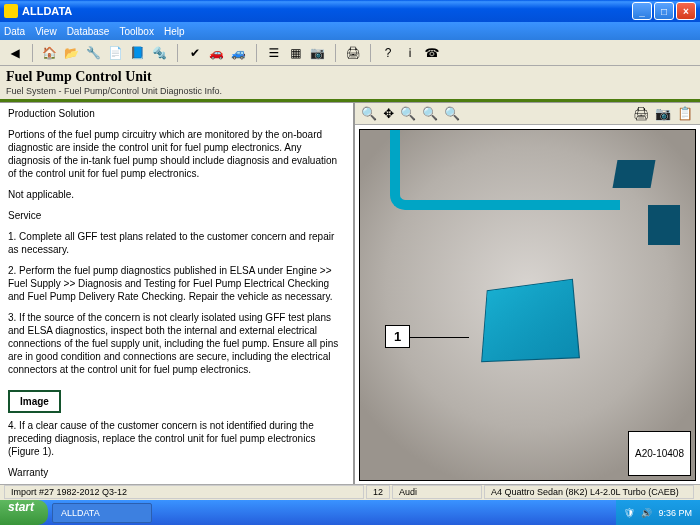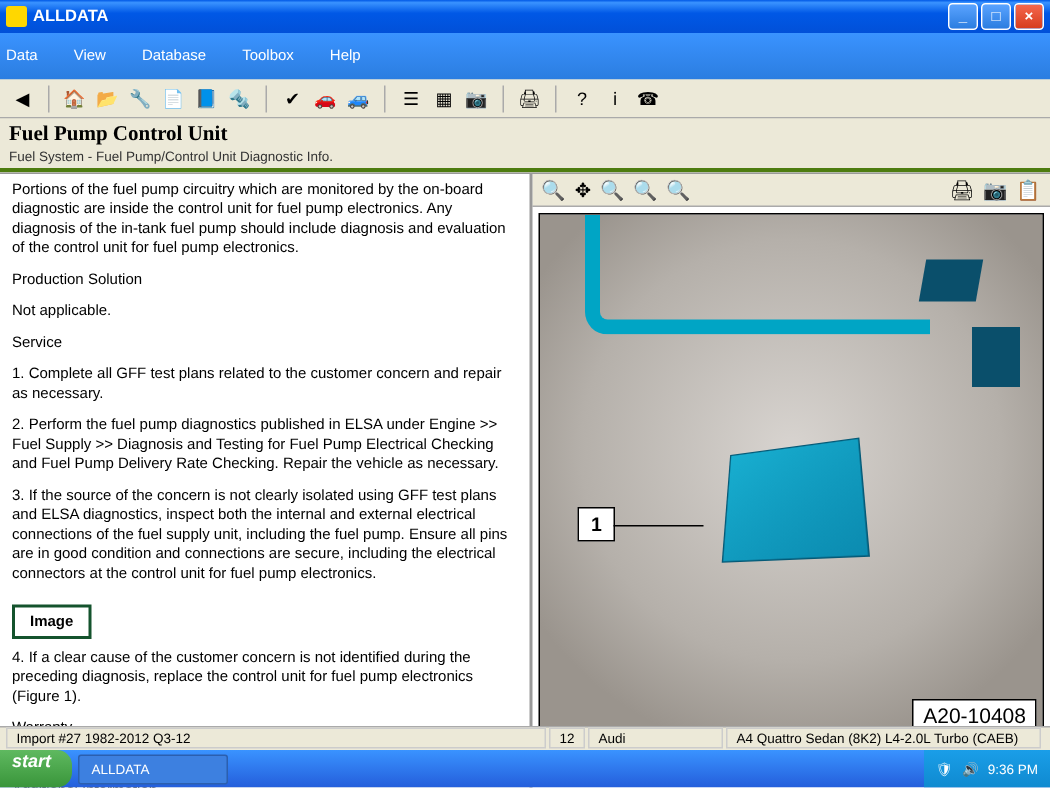--- a/index.html
+++ b/index.html
@@ -3,42 +3,42 @@
 <meta charset="utf-8">
 <style>
 *{margin:0;padding:0;box-sizing:border-box;font-family:Tahoma,Arial,sans-serif}
 body{width:700px;height:525px;background:#ece9d8;position:relative;overflow:hidden;font-size:10px}
 .titlebar{height:22px;background:linear-gradient(to bottom,#0058e6,#3a93ff 8%,#0058e6 40%,#0150d8);display:flex;align-items:center;padding:0 4px;color:#fff;font-weight:bold;font-size:11px}
 .titlebar .appicon{width:14px;height:14px;background:#ffd700;margin-right:4px;border-radius:2px}
 .titlebar .spacer{flex:1}
 .winbtn{width:20px;height:18px;margin-left:2px;border:1px solid #fff;border-radius:3px;display:flex;align-items:center;justify-content:center;font-size:10px;font-weight:bold}
 .winbtn.min,.winbtn.max{background:linear-gradient(#5aa3ff,#2b7de0)}
 .winbtn.close{background:linear-gradient(#f5684e,#d63c1c)}
-.menubar{height:31px;background:linear-gradient(#3a93ff,#2b7de0);display:flex;align-items:center;padding:0 4px;color:#fff;font-size:10px;gap:24px}
+.menubar{height:18px;background:linear-gradient(#3a93ff,#2b7de0);display:flex;align-items:center;padding:0 4px;color:#fff;font-size:10px;gap:10px}
 .toolbar{height:26px;background:#ece9d8;border-bottom:1px solid #aaa;display:flex;align-items:center;padding:0 6px;gap:4px}
 .tbtn{width:18px;height:18px;display:flex;align-items:center;justify-content:center;font-size:12px;cursor:pointer}
 .tsep{width:1px;height:18px;background:#aaa;margin:0 4px}
 .heading{background:#ece9d8;border-bottom:3px solid #4d7c0f;padding:3px 6px}
 .heading h1{font-size:14px;font-family:"Times New Roman",serif;font-weight:bold}
 .heading .sub{font-size:9px;color:#333;margin-top:1px}
 .content{display:flex;height:412px;background:#fff;border-top:1px solid #999}
 .leftpane{width:355px;border-right:2px solid #999;padding:4px 8px;font-family:"Times New Roman",serif;font-size:10px;line-height:1.3;overflow:hidden;position:relative}
 .leftpane p{margin-bottom:8px}
 .imgbtn{border:2px solid #14532d;padding:3px 10px;display:inline-block;font-weight:bold;margin:6px 0;cursor:pointer}
 .rightpane{flex:1;display:flex;flex-direction:column;background:#fff}
 .imgtoolbar{height:22px;background:#ece9d8;border-bottom:1px solid #aaa;display:flex;align-items:center;padding:0 6px;gap:6px;font-size:13px}
 .imgview{flex:1;background:#fff;padding:4px;display:flex;flex-direction:column}
 .diagram{flex:1;border:1px solid #000;background:radial-gradient(circle at 50% 45%,#d8d4d0 0%,#b5b0aa 55%,#9a948d 80%);position:relative;overflow:hidden}
 .wire{position:absolute;top:0;left:30px;width:230px;height:80px;border-bottom:10px solid #00a5c5;border-left:10px solid #00a5c5;border-radius:0 0 0 15px}
 .connector1{position:absolute;top:30px;left:255px;width:38px;height:28px;background:#0a4f6b;transform:skewX(-10deg)}
 .connector2{position:absolute;top:75px;right:15px;width:32px;height:40px;background:#0a4f6b}
 .module{position:absolute;top:150px;left:120px;width:95px;height:80px;background:linear-gradient(145deg,#18aed0,#0b8bb0);border:1px solid #055a77;transform:perspective(200px) rotateX(20deg) rotateY(-15deg)}
 .callout{position:absolute;top:195px;left:25px;background:#fff;border:1px solid #000;padding:3px 8px;font-family:Arial;font-size:13px;font-weight:bold}
 .callout::after{content:"";position:absolute;left:100%;top:50%;width:60px;height:1px;background:#000}
-.partlabel{position:absolute;bottom:4px;right:4px;background:#fff;border:1px solid #000;padding:2px 6px;font-size:14px;font-family:Arial}
+.partlabel{position:absolute;bottom:4px;right:4px;background:#fff;border:1px solid #000;padding:16px 6px;font-size:10px;font-family:Arial}
 .caption{padding:6px 4px;font-family:"Times New Roman",serif;font-size:14px;font-style:italic}
 .caption b{font-style:normal;font-weight:bold}
 .statusbar{position:absolute;bottom:25px;left:0;right:0;height:16px;background:#ece9d8;border-top:1px solid #aaa;display:flex;align-items:flex-start;font-size:9px;padding:0 4px}
 .statusbar .cell{border:1px solid #ccc;padding:1px 6px;margin-right:2px;background:#ece9d8}
 .taskbar{position:absolute;bottom:0;left:0;right:0;height:25px;background:linear-gradient(#3a93ff,#245edb);display:flex;align-items:center}
 .startbtn{height:25px;background:linear-gradient(#5fb960,#39953a);color:#fff;font-weight:bold;font-style:italic;padding:0 14px 0 8px;display:flex;font-size:12px;border-radius:0 10px 10px 0}
 .taskbtn{height:20px;background:#3d80e0;border:1px solid #2b5faf;color:#fff;font-size:9px;padding:0 8px;margin-left:4px;display:flex;align-items:center;border-radius:2px;min-width:100px}
 .tray{margin-left:auto;background:linear-gradient(#1a9ee8,#0f8ad0);height:25px;display:flex;align-items:center;padding:0 8px;color:#fff;font-size:9px;gap:6px}
 </style>
 </head>
@@ -86,22 +86,22 @@
   <div class="tbtn">☎</div>
 </div>
 
 <div class="heading">
   <h1>Fuel Pump Control Unit</h1>
   <div class="sub">Fuel System - Fuel Pump/Control Unit Diagnostic Info.</div>
 </div>
 
 <div class="content">
   <div class="leftpane">
+    <p>Production Solution</p>
     <p>Portions of the fuel pump circuitry which are monitored by the on-board diagnostic are inside the control unit for fuel pump electronics. Any diagnosis of the in-tank fuel pump should include diagnosis and evaluation of the control unit for fuel pump electronics.</p>
-    <p>Production Solution</p>
     <p>Not applicable.</p>
     <p>Service</p>
     <p>1. Complete all GFF test plans related to the customer concern and repair as necessary.</p>
     <p>2. Perform the fuel pump diagnostics published in ELSA under Engine &gt;&gt; Fuel Supply &gt;&gt; Diagnosis and Testing for Fuel Pump Electrical Checking and Fuel Pump Delivery Rate Checking. Repair the vehicle as necessary.</p>
     <p>3. If the source of the concern is not clearly isolated using GFF test plans and ELSA diagnostics, inspect both the internal and external electrical connections of the fuel supply unit, including the fuel pump. Ensure all pins are in good condition and connections are secure, including the electrical connectors at the control unit for fuel pump electronics.</p>
     <div class="imgbtn">Image</div>
     <p>4. If a clear cause of the customer concern is not identified during the preceding diagnosis, replace the control unit for fuel pump electronics (Figure 1).</p>
     <p>Warranty</p>
     <p>This TSB is informational only and not applicable to any Audi warranty.</p>
     <p>Additional Information</p>

